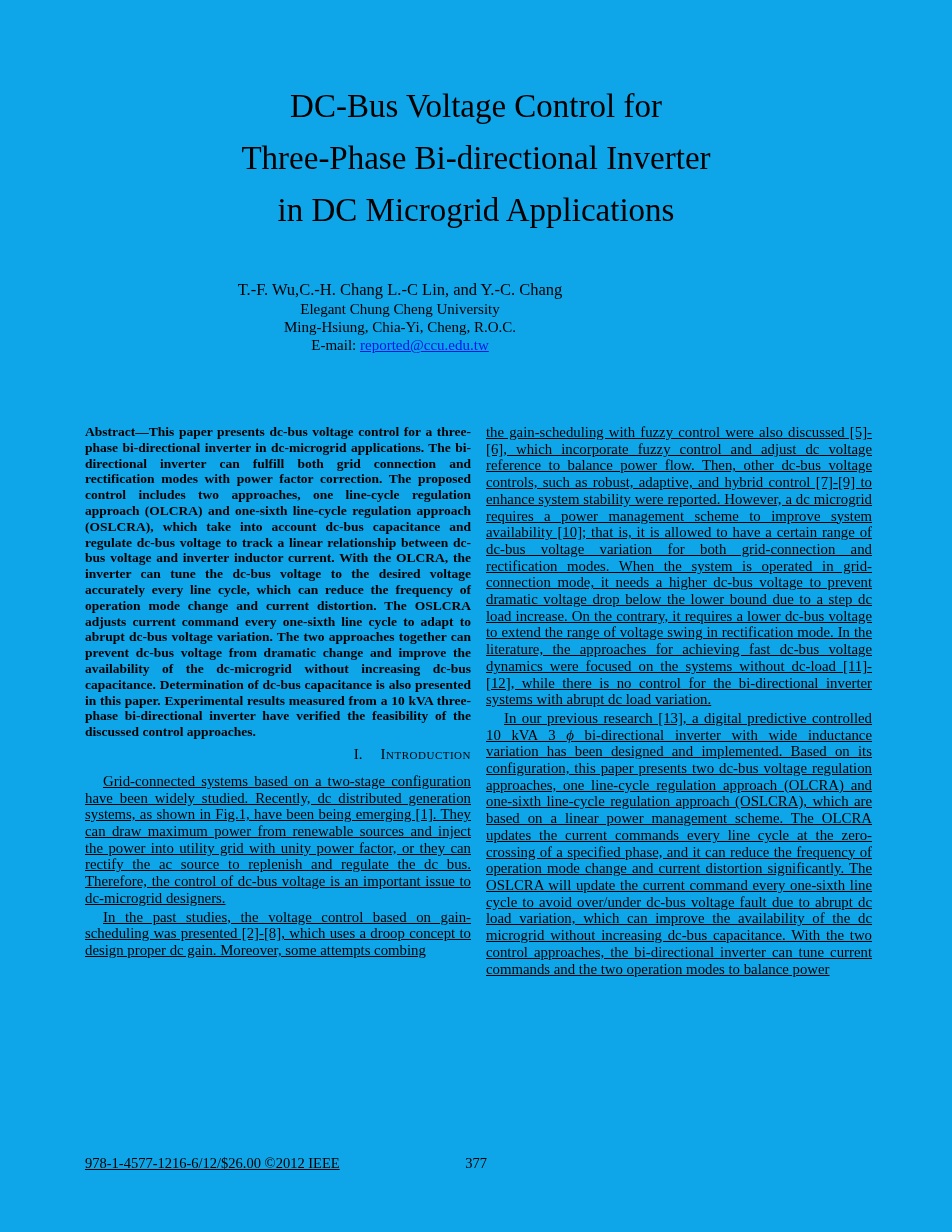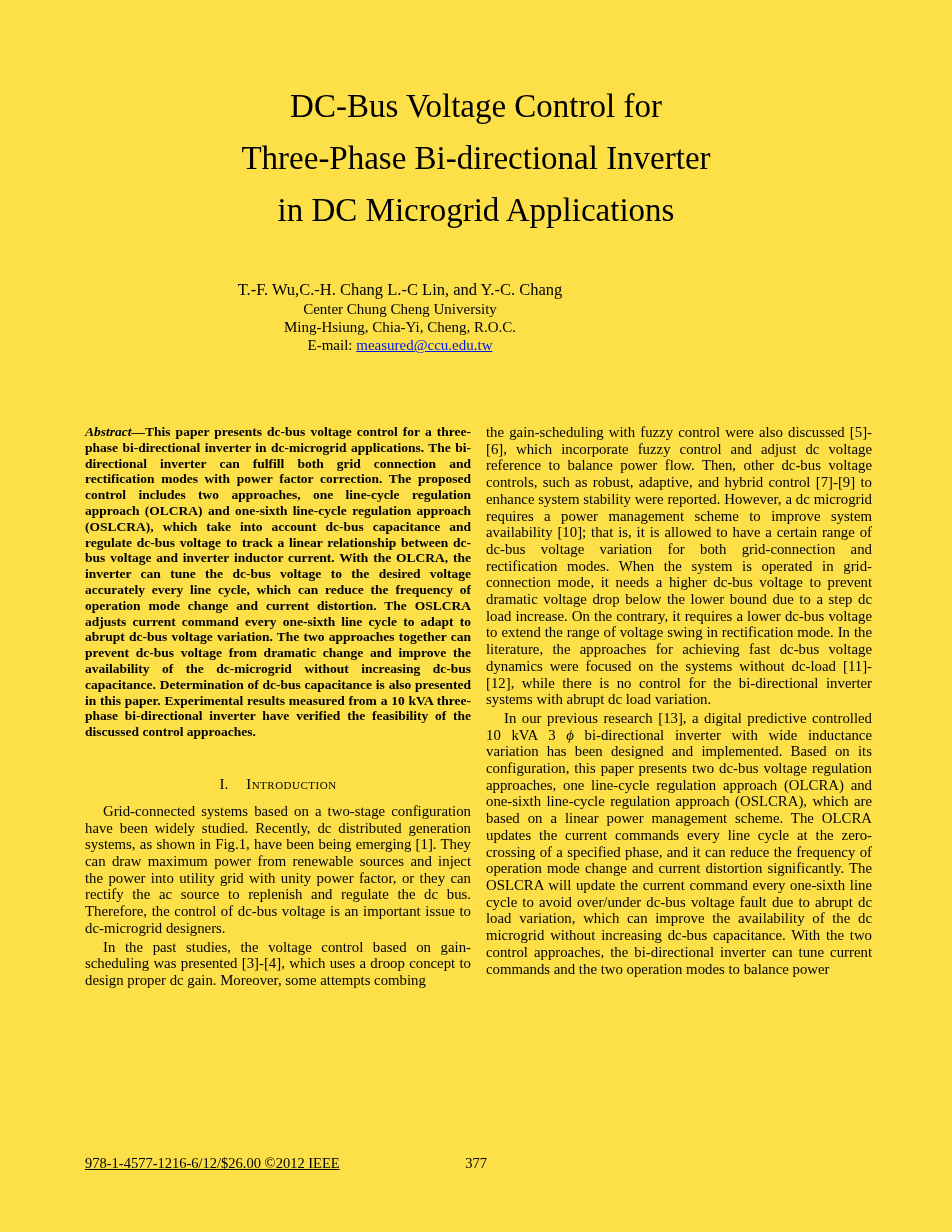--- a/index.html
+++ b/index.html
@@ -5,21 +5,21 @@
   html, body {
     margin: 0;
     padding: 0;
     background: #e8e8e8;
   }
   .page {
     position: relative;
     width: 952px;
     height: 1232px;
     margin: 0 auto;
-    background: #fde047;
+    background: #0ea5e9;
     color: #000000;
     font-family: "Liberation Serif", "DejaVu Serif", serif;
     overflow: hidden;
   }
 
   
   .title-block {
     position: absolute;
     top: 80px;
     left: 0;
@@ -65,39 +65,40 @@
   }
   .col-left  { left: 85px; }
   .col-right { left: 486px; }
 
   .abstract {
     margin: 0;
     font-size: 13.5px;
     line-height: 15.8px;
     font-weight: bold;
   }
-  .abstract-lead { font-style: italic; }
+  .abstract-lead { }
 
   .section-heading {
-    margin: 36px 0 10px 0;
-    text-align: center;
+    margin: 6px 0 10px 0;
+    text-align: right;
     font-size: 15px;
     font-weight: normal;
   }
   .section-number { padding-right: 18px; }
   .section-title  {
     font-variant: small-caps;
     letter-spacing: 0.5px;
   }
 
   .body-para {
     margin: 0 0 0 0;
     font-size: 14.8px;
     line-height: 16.7px;
     text-indent: 18px;
+    text-decoration: underline;
   }
   .body-para + .body-para { margin-top: 2px; }
   .no-indent { text-indent: 0; }
   .phi { font-style: italic; }
 
   
   .footer-copyright {
     position: absolute;
     left: 85px;
     top: 1155px;
@@ -119,32 +120,32 @@
 <div class="page">
 
   <div class="title-block">
     <div>DC-Bus Voltage Control for</div>
     <div>Three-Phase Bi-directional Inverter</div>
     <div>in DC Microgrid Applications</div>
   </div>
 
   <div class="authors-block">
     <div class="author-names">T.-F. Wu,C.-H. Chang L.-C Lin, and Y.-C. Chang</div>
-    <div class="affil-line">Center Chung Cheng University</div>
+    <div class="affil-line">Elegant Chung Cheng University</div>
     <div class="affil-line">Ming-Hsiung, Chia-Yi, Cheng, R.O.C.</div>
-    <div class="email-line"><span>E-mail: </span><a class="email-link" href="#">measured@ccu.edu.tw</a></div>
+    <div class="email-line"><span>E-mail: </span><a class="email-link" href="#">reported@ccu.edu.tw</a></div>
   </div>
 
   <div class="col col-left">
     <p class="abstract"><span class="abstract-lead">Abstract</span><span>—</span><span>This paper presents dc-bus voltage control for a three-phase bi-directional inverter in dc-microgrid applications. The bi-directional inverter can fulfill both grid connection and rectification modes with power factor correction. The proposed control includes two approaches, one line-cycle regulation approach (OLCRA) and one-sixth line-cycle regulation approach (OSLCRA), which take into account dc-bus capacitance and regulate dc-bus voltage to track a linear relationship between dc-bus voltage and inverter inductor current. With the OLCRA, the inverter can tune the dc-bus voltage to the desired voltage accurately every line cycle, which can reduce the frequency of operation mode change and current distortion. The OSLCRA adjusts current command every one-sixth line cycle to adapt to abrupt dc-bus voltage variation. The two approaches together can prevent dc-bus voltage from dramatic change and improve the availability of the dc-microgrid without increasing dc-bus capacitance. Determination of dc-bus capacitance is also presented in this paper. Experimental results measured from a 10 kVA three-phase bi-directional inverter have verified the feasibility of the discussed control approaches.</span></p>
 
     <h2 class="section-heading"><span class="section-number">I.</span><span class="section-title">Introduction</span></h2>
 
     <p class="body-para">Grid-connected systems based on a two-stage configuration have been widely studied. Recently, dc distributed generation systems, as shown in Fig.1, have been being emerging [1]. They can draw maximum power from renewable sources and inject the power into utility grid with unity power factor, or they can rectify the ac source to replenish and regulate the dc bus. Therefore, the control of dc-bus voltage is an important issue to dc-microgrid designers.</p>
-    <p class="body-para">In the past studies, the voltage control based on gain-scheduling was presented [3]-[4], which uses a droop concept to design proper dc gain. Moreover, some attempts combing</p>
+    <p class="body-para">In the past studies, the voltage control based on gain-scheduling was presented [2]-[8], which uses a droop concept to design proper dc gain. Moreover, some attempts combing</p>
   </div>
 
   <div class="col col-right">
     <p class="body-para no-indent">the gain-scheduling with fuzzy control were also discussed [5]-[6], which incorporate fuzzy control and adjust dc voltage reference to balance power flow. Then, other dc-bus voltage controls, such as robust, adaptive, and hybrid control [7]-[9] to enhance system stability were reported. However, a dc microgrid requires a power management scheme to improve system availability [10]; that is, it is allowed to have a certain range of dc-bus voltage variation for both grid-connection and rectification modes. When the system is operated in grid-connection mode, it needs a higher dc-bus voltage to prevent dramatic voltage drop below the lower bound due to a step dc load increase. On the contrary, it requires a lower dc-bus voltage to extend the range of voltage swing in rectification mode. In the literature, the approaches for achieving fast dc-bus voltage dynamics were focused on the systems without dc-load [11]-[12], while there is no control for the bi-directional inverter systems with abrupt dc load variation.</p>
     <p class="body-para"><span>In our previous research [13], a digital predictive controlled 10 kVA 3 </span><span class="phi">ϕ</span><span> bi-directional inverter with wide inductance variation has been designed and implemented. Based on its configuration, this paper presents two dc-bus voltage regulation approaches, one line-cycle regulation approach (OLCRA) and one-sixth line-cycle regulation approach (OSLCRA), which are based on a linear power management scheme. The OLCRA updates the current commands every line cycle at the zero-crossing of a specified phase, and it can reduce the frequency of operation mode change and current distortion significantly. The OSLCRA will update the current command every one-sixth line cycle to avoid over/under dc-bus voltage fault due to abrupt dc load variation, which can improve the availability of the dc microgrid without increasing dc-bus capacitance. With the two control approaches, the bi-directional inverter can tune current commands and the two operation modes to balance power</span></p>
   </div>
 
   <div class="footer-copyright">978-1-4577-1216-6/12/$26.00 ©2012 IEEE</div>
   <div class="footer-page-number">377</div>
 

